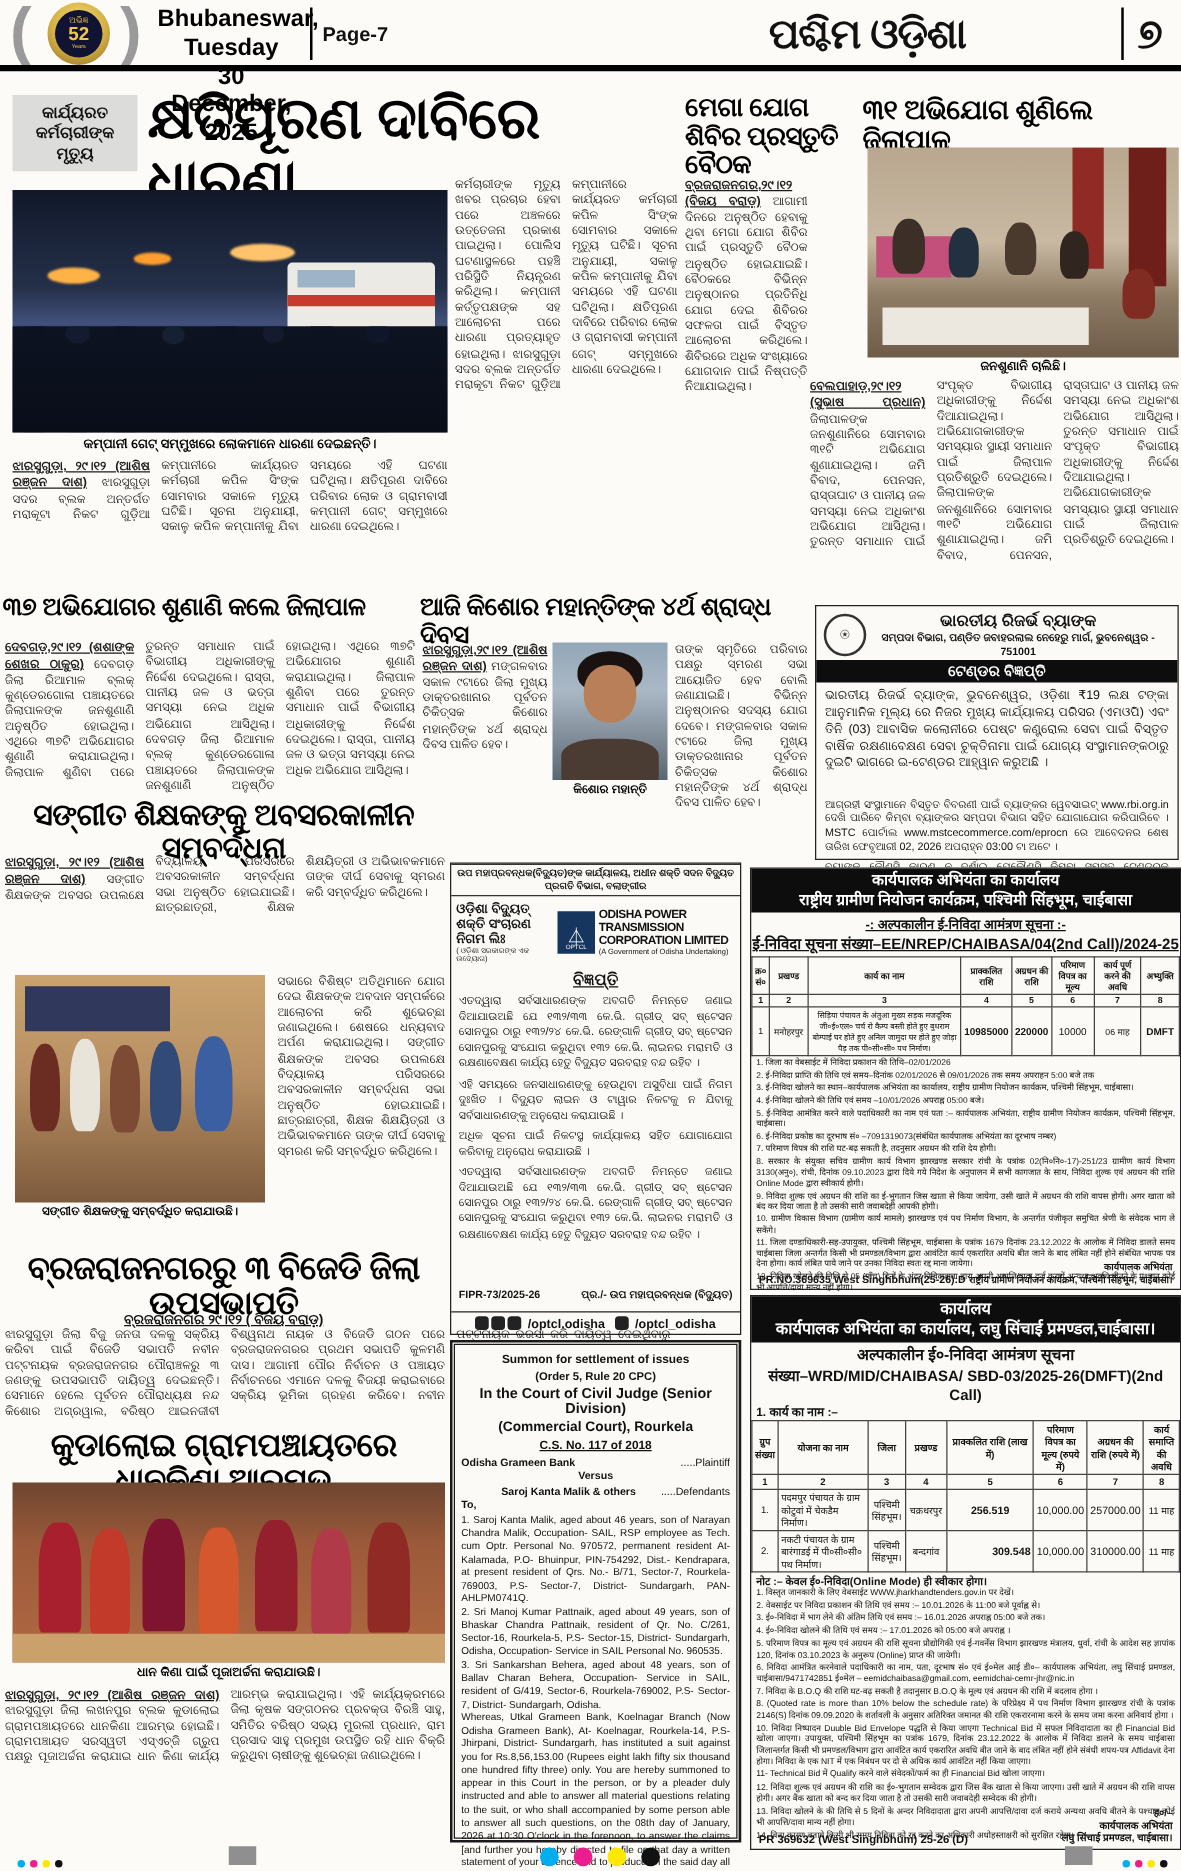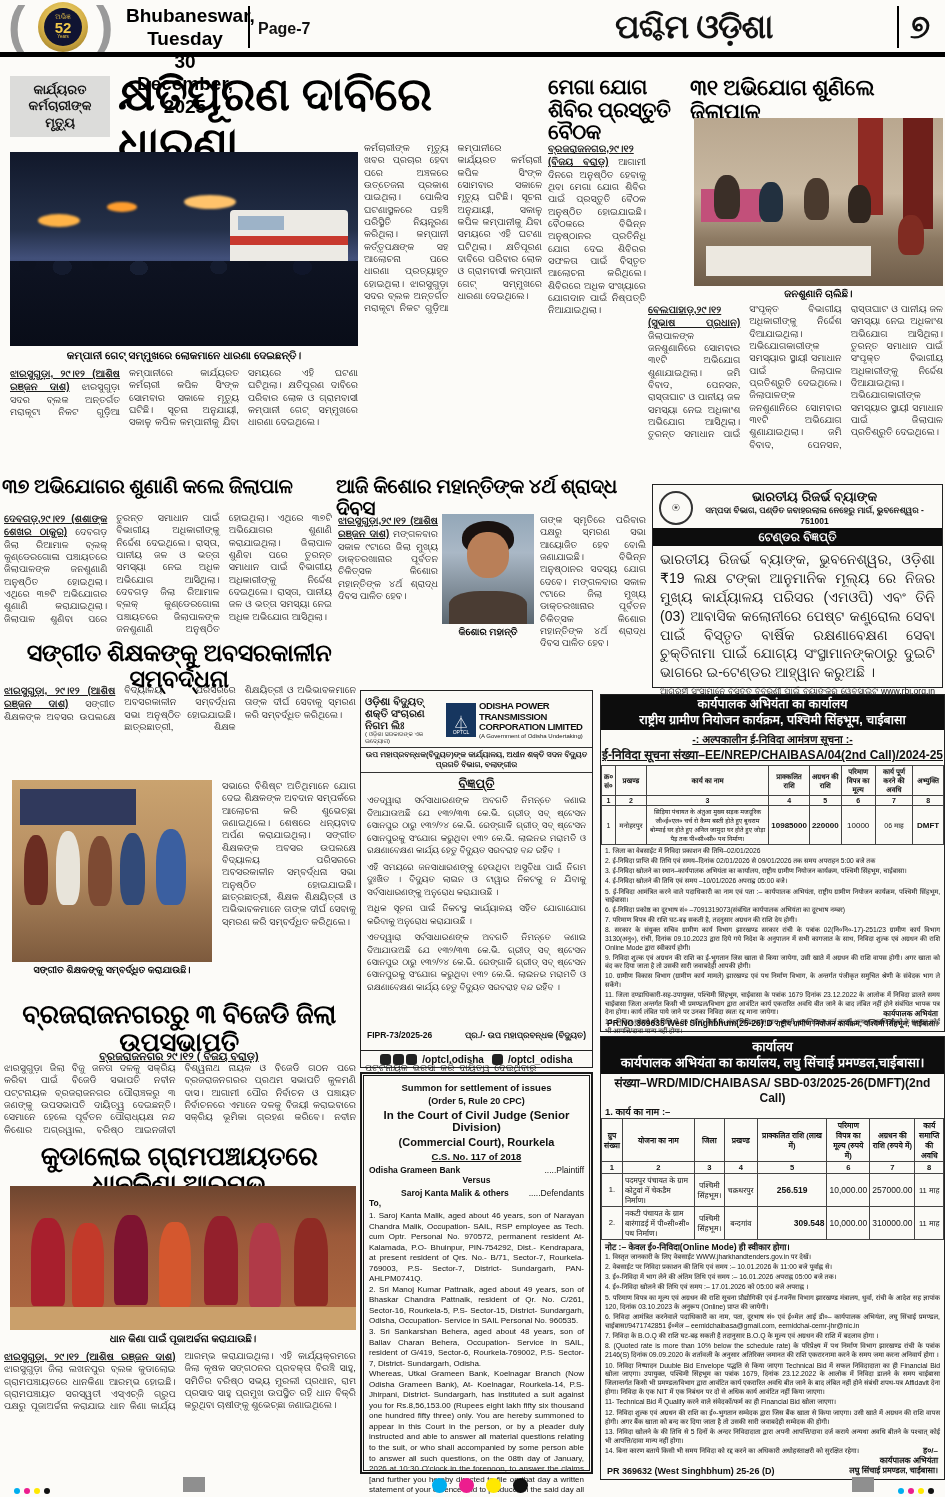--- a/index.html
+++ b/index.html
@@ -181,21 +181,21 @@
   <div class="abs adbox" style="left:652px;top:484px;width:291px;height:204px;">
     <div style="display:flex;align-items:center;padding:4px 6px 2px 6px;">
       <div class="rbi-logo">⍟</div>
       <div style="flex:1;text-align:center;">
         <div style="font-weight:bold;font-size:13px;">ଭାରତୀୟ ରିଜର୍ଭ ବ୍ୟାଙ୍କ</div>
         <div style="font-size:8.5px;font-weight:bold;">ସମ୍ପଦା ବିଭାଗ, ପଣ୍ଡିତ ଜବାହରଲାଲ ନେହେରୁ ମାର୍ଗ, ଭୁବନେଶ୍ୱର - 751001</div>
       </div>
     </div>
     <div class="blackbar" style="font-size:12px;padding:2px 0;">ଟେଣ୍ଡର ବିଜ୍ଞପ୍ତି</div>
     <div style="padding:4px 7px;">
-      <p style="margin:0 0 4px 0;font-size:14px;line-height:1.35;text-align:justify;">ଭାରତୀୟ ରିଜର୍ଭ ବ୍ୟାଙ୍କ, ଭୁବନେଶ୍ୱର, ଓଡ଼ିଶା ₹19 ଲକ୍ଷ ଟଙ୍କା ଆନୁମାନିକ ମୂଲ୍ୟ ରେ ନିଜର ମୁଖ୍ୟ କାର୍ଯ୍ୟାଳୟ ପରିସର (ଏମଓପି) ଏବଂ ତିନି (03) ଆବାସିକ କଲୋନୀରେ ପେଷ୍ଟ କଣ୍ଟ୍ରୋଲ ସେବା ପାଇଁ ବିସ୍ତୃତ ବାର୍ଷିକ ରକ୍ଷଣାବେକ୍ଷଣ ସେବା ଚୁକ୍ତିନାମା ପାଇଁ ଯୋଗ୍ୟ ସଂସ୍ଥାମାନଙ୍କଠାରୁ ଦୁଇଟି ଭାଗରେ ଇ-ଟେଣ୍ଡର ଆହ୍ୱାନ କରୁଅଛି ।</p>
+      <p style="margin:0 0 20px 0;font-size:10px;line-height:1.35;text-align:justify;">ଭାରତୀୟ ରିଜର୍ଭ ବ୍ୟାଙ୍କ, ଭୁବନେଶ୍ୱର, ଓଡ଼ିଶା ₹19 ଲକ୍ଷ ଟଙ୍କା ଆନୁମାନିକ ମୂଲ୍ୟ ରେ ନିଜର ମୁଖ୍ୟ କାର୍ଯ୍ୟାଳୟ ପରିସର (ଏମଓପି) ଏବଂ ତିନି (03) ଆବାସିକ କଲୋନୀରେ ପେଷ୍ଟ କଣ୍ଟ୍ରୋଲ ସେବା ପାଇଁ ବିସ୍ତୃତ ବାର୍ଷିକ ରକ୍ଷଣାବେକ୍ଷଣ ସେବା ଚୁକ୍ତିନାମା ପାଇଁ ଯୋଗ୍ୟ ସଂସ୍ଥାମାନଙ୍କଠାରୁ ଦୁଇଟି ଭାଗରେ ଇ-ଟେଣ୍ଡର ଆହ୍ୱାନ କରୁଅଛି ।</p>
       <p style="margin:0 0 4px 0;font-size:8.6px;line-height:1.35;text-align:justify;">ଆଗ୍ରହୀ ସଂସ୍ଥାମାନେ ବିସ୍ତୃତ ବିବରଣୀ ପାଇଁ ବ୍ୟାଙ୍କର ୱେବସାଇଟ୍ www.rbi.org.in ଦେଖି ପାରିବେ କିମ୍ବା ବ୍ୟାଙ୍କର ସମ୍ପଦା ବିଭାଗ ସହିତ ଯୋଗାଯୋଗ କରିପାରିବେ । MSTC ପୋର୍ଟାଲ www.mstcecommerce.com/eprocn ରେ ଆବେଦନର ଶେଷ ତାରିଖ ଫେବୃଆରୀ 02, 2026 ଅପରାହ୍ନ 03:00 ଟା ଅଟେ ।</p>
       <p style="margin:0 0 2px 0;font-size:8.6px;line-height:1.35;text-align:justify;">ବ୍ୟାଙ୍କ କୌଣସି କାରଣ ନ ଦର୍ଶାଇ ଯେକୌଣସି କିମ୍ବା ସମସ୍ତ ଟେଣ୍ଡରକୁ ପ୍ରତ୍ୟାଖ୍ୟାନ କରିବାର ଅଧିକାର ସଂରକ୍ଷିତ ରଖିଛି ।</p>
       <div style="text-align:right;font-weight:bold;font-size:9.5px;">କ୍ଷେତ୍ରୀୟ ନିର୍ଦ୍ଦେଶକ</div>
       <div style="text-align:right;font-weight:bold;font-size:9.5px;">ଭୁବନେଶ୍ୱର</div>
     </div>
   </div>
 
   <div class="abs hl" style="left:0px;top:640px;width:358px;font-size:24px;text-align:center;">ସଙ୍ଗୀତ ଶିକ୍ଷକଙ୍କୁ ଅବସରକାଳୀନ ସମ୍ବର୍ଦ୍ଧନା</div>
   <div class="abs body-txt cols3" style="left:4px;top:684px;width:352px;height:92px;">
     <span class="dateline">ଝାରସୁଗୁଡ଼ା, ୨୯।୧୨ (ଆଶିଷ ରଞ୍ଜନ ଦାଶ)</span>
@@ -209,32 +209,32 @@
     <div class="person" style="left:54%;top:29%;width:25px;height:72px;background:#324a78;"></div>
     <div class="person" style="left:72%;top:27%;width:30px;height:76px;background:#3b5fa0;"></div>
   </div>
   <div class="abs caption" style="left:12px;top:964px;width:200px;font-size:9.5px;">ସଙ୍ଗୀତ ଶିକ୍ଷକଙ୍କୁ ସମ୍ବର୍ଦ୍ଧିତ କରାଯାଉଛି।</div>
   <div class="abs body-txt" style="left:222px;top:780px;width:134px;height:198px;">
     <span>ସଭାରେ ବିଶିଷ୍ଟ ଅତିଥିମାନେ ଯୋଗ ଦେଇ ଶିକ୍ଷକଙ୍କ ଅବଦାନ ସମ୍ପର୍କରେ ଆଲୋଚନା କରି ଶୁଭେଚ୍ଛା ଜଣାଇଥିଲେ। ଶେଷରେ ଧନ୍ୟବାଦ ଅର୍ପଣ କରାଯାଇଥିଲା।</span>
     <span>ସଙ୍ଗୀତ ଶିକ୍ଷକଙ୍କ ଅବସର ଉପଲକ୍ଷେ ବିଦ୍ୟାଳୟ ପରିସରରେ ଅବସରକାଳୀନ ସମ୍ବର୍ଦ୍ଧନା ସଭା ଅନୁଷ୍ଠିତ ହୋଇଯାଇଛି। ଛାତ୍ରଛାତ୍ରୀ, ଶିକ୍ଷକ ଶିକ୍ଷୟିତ୍ରୀ ଓ ଅଭିଭାବକମାନେ ତାଙ୍କ ଦୀର୍ଘ ସେବାକୁ ସ୍ମରଣ କରି ସମ୍ବର୍ଦ୍ଧିତ କରିଥିଲେ।</span>
   </div>
 
   <div class="abs adbox" style="left:360px;top:690px;width:233px;height:378px;">
+    <div style="border-top:1px solid #333;border-bottom:1px solid #333;font-size:7.8px;font-weight:bold;text-align:center;padding:2px;">ଉପ ମହାପ୍ରବନ୍ଧକ(ବିଦ୍ୟୁତ)ଙ୍କ କାର୍ଯ୍ୟାଳୟ, ଅଧୀନ ଶକ୍ତି ସଦନ ବିଦ୍ୟୁତ ପ୍ରଗତି ବିଭାଗ, ବଲାଙ୍ଗୀର</div>
     <div style="display:flex;align-items:center;gap:3px;padding:4px 4px 2px 4px;">
       <div style="width:78px;">
         <div style="font-weight:bold;font-size:10.5px;line-height:1.15;">ଓଡ଼ିଶା ବିଦ୍ୟୁତ୍ ଶକ୍ତି ସଂଚାରଣ ନିଗମ ଲିଃ</div>
         <div style="font-size:6px;">( ଓଡ଼ିଶା ସରକାରଙ୍କ ଏକ ଉଦ୍ୟୋଗ)</div>
       </div>
       <div class="optcl-logo"><span class="tower">⏃</span>OPTCL</div>
       <div style="flex:1;">
         <div style="font-weight:bold;font-size:9.5px;line-height:1.1;letter-spacing:-0.4px;">ODISHA POWER TRANSMISSION CORPORATION LIMITED</div>
         <div style="font-size:6px;">(A Government of Odisha Undertaking)</div>
       </div>
     </div>
-    <div style="border-top:1px solid #333;border-bottom:1px solid #333;font-size:7.8px;font-weight:bold;text-align:center;padding:2px;">ଉପ ମହାପ୍ରବନ୍ଧକ(ବିଦ୍ୟୁତ)ଙ୍କ କାର୍ଯ୍ୟାଳୟ, ଅଧୀନ ଶକ୍ତି ସଦନ ବିଦ୍ୟୁତ ପ୍ରଗତି ବିଭାଗ, ବଲାଙ୍ଗୀର</div>
     <div style="text-align:center;font-weight:bold;font-size:13px;text-decoration:underline;margin:3px 0 2px 0;">ବିଜ୍ଞପ୍ତି</div>
     <div style="padding:0 6px;">
       <p style="margin:0 0 4px 0;font-size:8.8px;line-height:1.42;text-align:justify;">ଏତଦ୍ୱାରା ସର୍ବସାଧାରଣଙ୍କ ଅବଗତି ନିମନ୍ତେ ଜଣାଇ ଦିଆଯାଉଅଛି ଯେ ୧୩୨/୩୩ କେ.ଭି. ଗ୍ରୀଡ୍ ସବ୍ ଷ୍ଟେସନ ସୋନପୁର ଠାରୁ ୧୩୨/୨୪ କେ.ଭି. ରେଙ୍ଗାଳି ଗ୍ରୀଡ୍ ସବ୍ ଷ୍ଟେସନ ସୋନପୁରକୁ ସଂଯୋଗ କରୁଥିବା ୧୩୨ କେ.ଭି. ଲାଇନର ମରାମତି ଓ ରକ୍ଷଣାବେକ୍ଷଣ କାର୍ଯ୍ୟ ହେତୁ ବିଦ୍ୟୁତ ସରବରାହ ବନ୍ଦ ରହିବ ।</p>
       <p style="margin:0 0 4px 0;font-size:8.8px;line-height:1.42;text-align:justify;">ଏହି ସମୟରେ ଜନସାଧାରଣଙ୍କୁ ହେଉଥିବା ଅସୁବିଧା ପାଇଁ ନିଗମ ଦୁଃଖିତ । ବିଦ୍ୟୁତ ଲାଇନ ଓ ଟାୱାର ନିକଟକୁ ନ ଯିବାକୁ ସର୍ବସାଧାରଣଙ୍କୁ ଅନୁରୋଧ କରାଯାଉଛି ।</p>
       <p style="margin:0 0 4px 0;font-size:8.8px;line-height:1.42;text-align:justify;">ଅଧିକ ସୂଚନା ପାଇଁ ନିକଟସ୍ଥ କାର୍ଯ୍ୟାଳୟ ସହିତ ଯୋଗାଯୋଗ କରିବାକୁ ଅନୁରୋଧ କରାଯାଉଛି ।</p>
       <p style="margin:0 0 4px 0;font-size:8.8px;line-height:1.42;text-align:justify;">ଏତଦ୍ୱାରା ସର୍ବସାଧାରଣଙ୍କ ଅବଗତି ନିମନ୍ତେ ଜଣାଇ ଦିଆଯାଉଅଛି ଯେ ୧୩୨/୩୩ କେ.ଭି. ଗ୍ରୀଡ୍ ସବ୍ ଷ୍ଟେସନ ସୋନପୁର ଠାରୁ ୧୩୨/୨୪ କେ.ଭି. ରେଙ୍ଗାଳି ଗ୍ରୀଡ୍ ସବ୍ ଷ୍ଟେସନ ସୋନପୁରକୁ ସଂଯୋଗ କରୁଥିବା ୧୩୨ କେ.ଭି. ଲାଇନର ମରାମତି ଓ ରକ୍ଷଣାବେକ୍ଷଣ କାର୍ଯ୍ୟ ହେତୁ ବିଦ୍ୟୁତ ସରବରାହ ବନ୍ଦ ରହିବ ।</p>
     </div>
     <div style="position:absolute;left:6px;bottom:26px;right:6px;display:flex;justify-content:space-between;font-size:8.5px;font-weight:bold;">
       <span>FIPR-73/2025-26</span>
       <span>ପ୍ର./- ଉପ ମହାପ୍ରବନ୍ଧକ (ବିଦ୍ୟୁତ)</span>
@@ -360,20 +360,21 @@
       </div>
     <p class="c-just">Whereas, Utkal Grameen Bank, Koelnagar Branch (Now Odisha Grameen Bank), At- Koelnagar, Rourkela-14, P.S- Jhirpani, District- Sundargarh, has instituted a suit against you for Rs.8,56,153.00 (Rupees eight lakh fifty six thousand one hundred fifty three) only. You are hereby summoned to appear in this Court in the person, or by a pleader duly instructed and able to answer all material questions relating to the suit, or who shall accompanied by some person able to answer all such questions, on the 08th day of January, 2026 at 10:30 O'clock in the forenoon, to answer the claims [and further you hereby directed to file on that day a written statement of your defence and to produce on the said day all documents in your possession or power upon which you base your defence or claim for set off or counter-claim, and where you rely on any other document whether in your possession or power or not, as evidence in support of your defence or claim for set-off or counter-claim, you shall enter such documents in a list to be annexed to the written statement].</p>
 
   </div>
 
   <div class="abs adbox" style="left:600px;top:1036px;width:345px;height:444px;">
     <div class="blackbar" style="font-size:13px;padding:2px 0;line-height:1.25;">
       <div>कार्यालय</div>
       <div>कार्यपालक अभियंता का कार्यालय, लघु सिंचाई प्रमण्डल,चाईबासा।</div>
     </div>
+    <div style="text-align:center;font-weight:bold;font-size:12.5px;margin-top:1px;">अल्पकालीन ई०-निविदा आमंत्रण सूचना</div>
     <div style="text-align:center;font-weight:bold;font-size:12px;">संख्या–WRD/MID/CHAIBASA/ SBD-03/2025-26(DMFT)(2nd Call)</div>
     <div style="font-weight:bold;font-size:9.5px;padding-left:4px;">1. कार्य का नाम :–</div>
     <table class="hin-table" style="font-size:7.6px;">
       <tbody>
           <tr style="font-weight:bold;">
         <td style="width:6%;">ग्रुप संख्या</td>
         <td style="width:28%;">योजना का नाम</td>
         <td style="width:9%;">जिला</td>
         <td style="width:10%;">प्रखण्ड</td>
         <td style="width:11%;">प्राक्कलित राशि (लाख में)</td>

